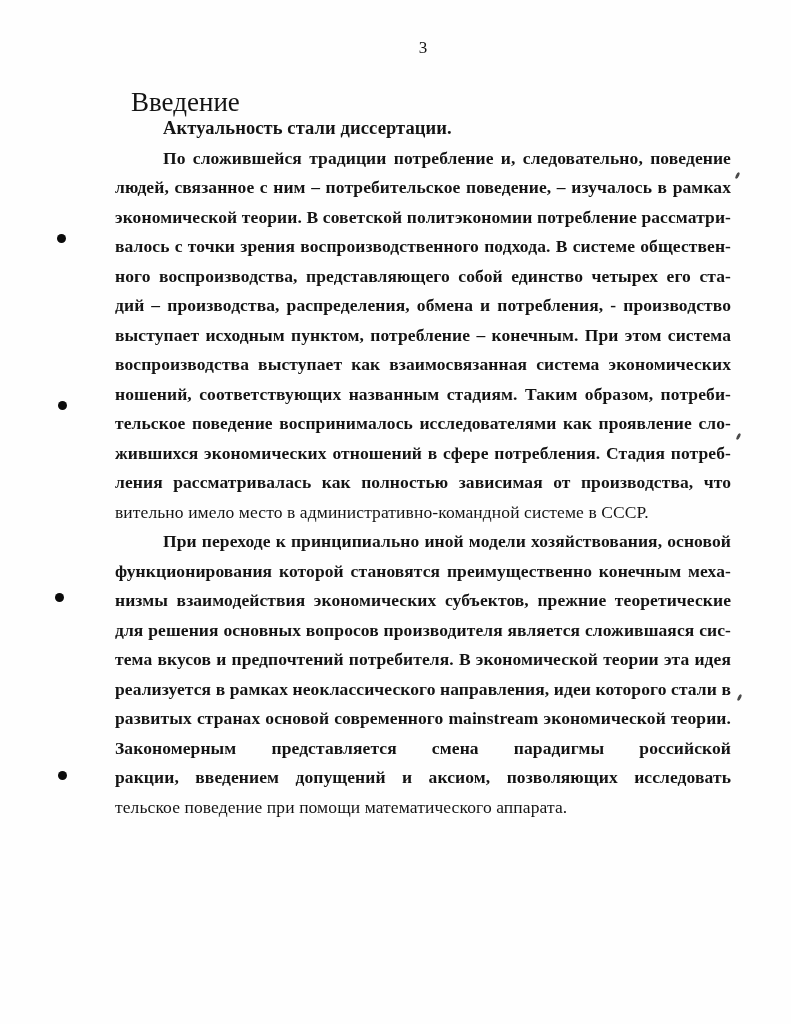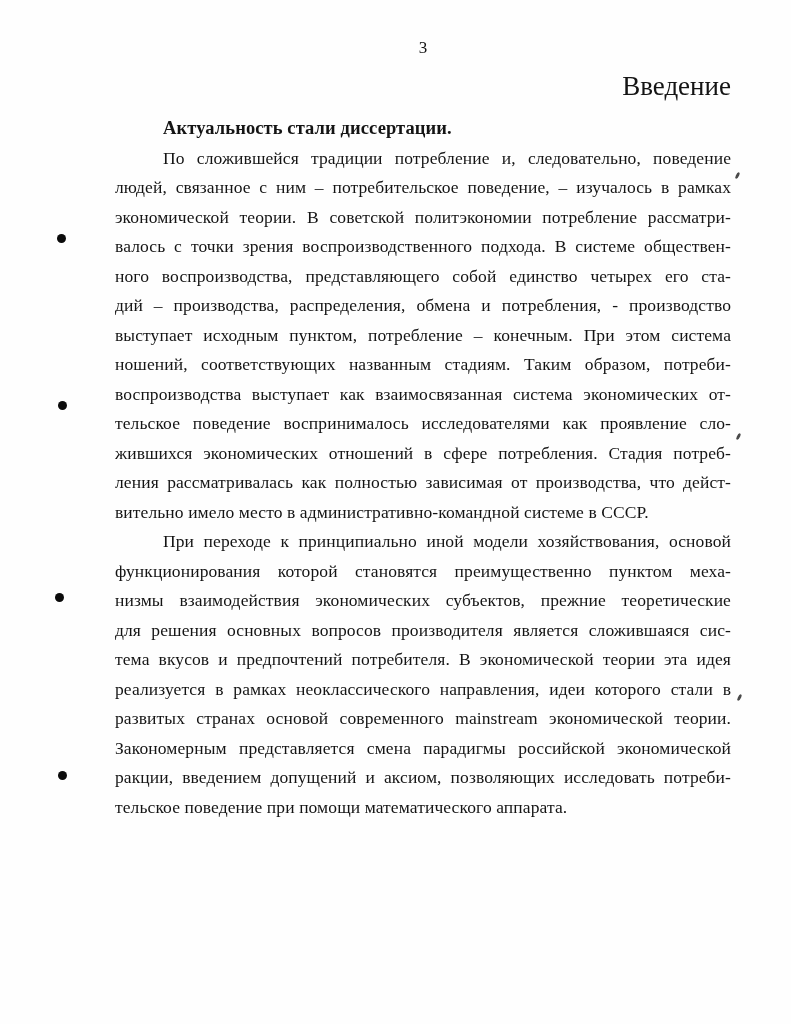--- a/index.html
+++ b/index.html
@@ -23,22 +23,22 @@
     width: 616px;
     text-align: center;
     font-size: 17px;
     line-height: 20px;
   }
   .doc-title {
     position: absolute;
     top: 70px;
     left: 115px;
     width: 616px;
-    margin: 0;
-    text-align: right;
+    margin: 16px;
+    text-align: left;
     font-size: 27px;
     font-weight: 400;
     line-height: 32px;
   }
   .text-block {
     position: absolute;
     top: 114px;
     left: 115px;
     width: 616px;
   }
@@ -48,20 +48,21 @@
     font-size: 17.5px;
     letter-spacing: 0.1px;
     white-space: nowrap;
     overflow: visible;
   }
   .line.jfull {
     text-align: justify;
     text-align-last: justify;
     white-space: normal;
     overflow: hidden;
+    font-weight: bold;
   }
   .line.jlast {
     text-align: left;
   }
   .line.indent {
     text-indent: 48px;
   }
   .section-heading {
     font-weight: 700;
     font-size: 18.5px;
@@ -97,28 +98,28 @@
   <div class="text-block">
     <div class="section-heading">Актуальность стали диссертации.</div>
     <div>
         <div class="line jfull indent">По сложившейся традиции потребление и, следовательно, поведение</div>
         <div class="line jfull">людей, связанное с ним – потребительское поведение, – изучалось в рамках</div>
         <div class="line jfull">экономической теории. В советской политэкономии потребление рассматри-</div>
         <div class="line jfull">валось с точки зрения воспроизводственного подхода. В системе обществен-</div>
         <div class="line jfull">ного воспроизводства, представляющего собой единство четырех его ста-</div>
         <div class="line jfull">дий – производства, распределения, обмена и потребления, - производство</div>
         <div class="line jfull">выступает исходным пунктом, потребление – конечным. При этом система</div>
+        <div class="line jfull">воспроизводства  выступает как взаимосвязанная система экономических от-</div>
         <div class="line jfull">ношений, соответствующих названным стадиям. Таким образом, потреби-</div>
-        <div class="line jfull">воспроизводства  выступает как взаимосвязанная система экономических от-</div>
         <div class="line jfull">тельское поведение воспринималось исследователями как проявление сло-</div>
         <div class="line jfull">жившихся экономических отношений в сфере потребления. Стадия потреб-</div>
         <div class="line jfull">ления рассматривалась как полностью зависимая от производства, что дейст-</div>
         <div class="line jlast">вительно имело место в административно-командной системе в СССР.</div>
         <div class="line jfull indent">При переходе к принципиально иной модели хозяйствования, основой</div>
-        <div class="line jfull">функционирования которой становятся преимущественно пунктом меха-</div>
+        <div class="line jfull">функционирования которой становятся преимущественно конечным меха-</div>
         <div class="line jfull">низмы взаимодействия экономических субъектов, прежние теоретические</div>
         <div class="line jfull">для решения основных вопросов производителя является сложившаяся сис-</div>
         <div class="line jfull">тема вкусов и предпочтений потребителя. В экономической теории эта идея</div>
         <div class="line jfull">реализуется в рамках неоклассического направления, идеи которого стали в</div>
         <div class="line jfull">развитых странах основой современного mainstream экономической теории.</div>
         <div class="line jfull">Закономерным представляется смена парадигмы российской экономической</div>
         <div class="line jfull">ракции, введением допущений и аксиом, позволяющих исследовать потреби-</div>
         <div class="line jlast">тельское поведение при помощи математического аппарата.</div>
       </div>
   </div>

